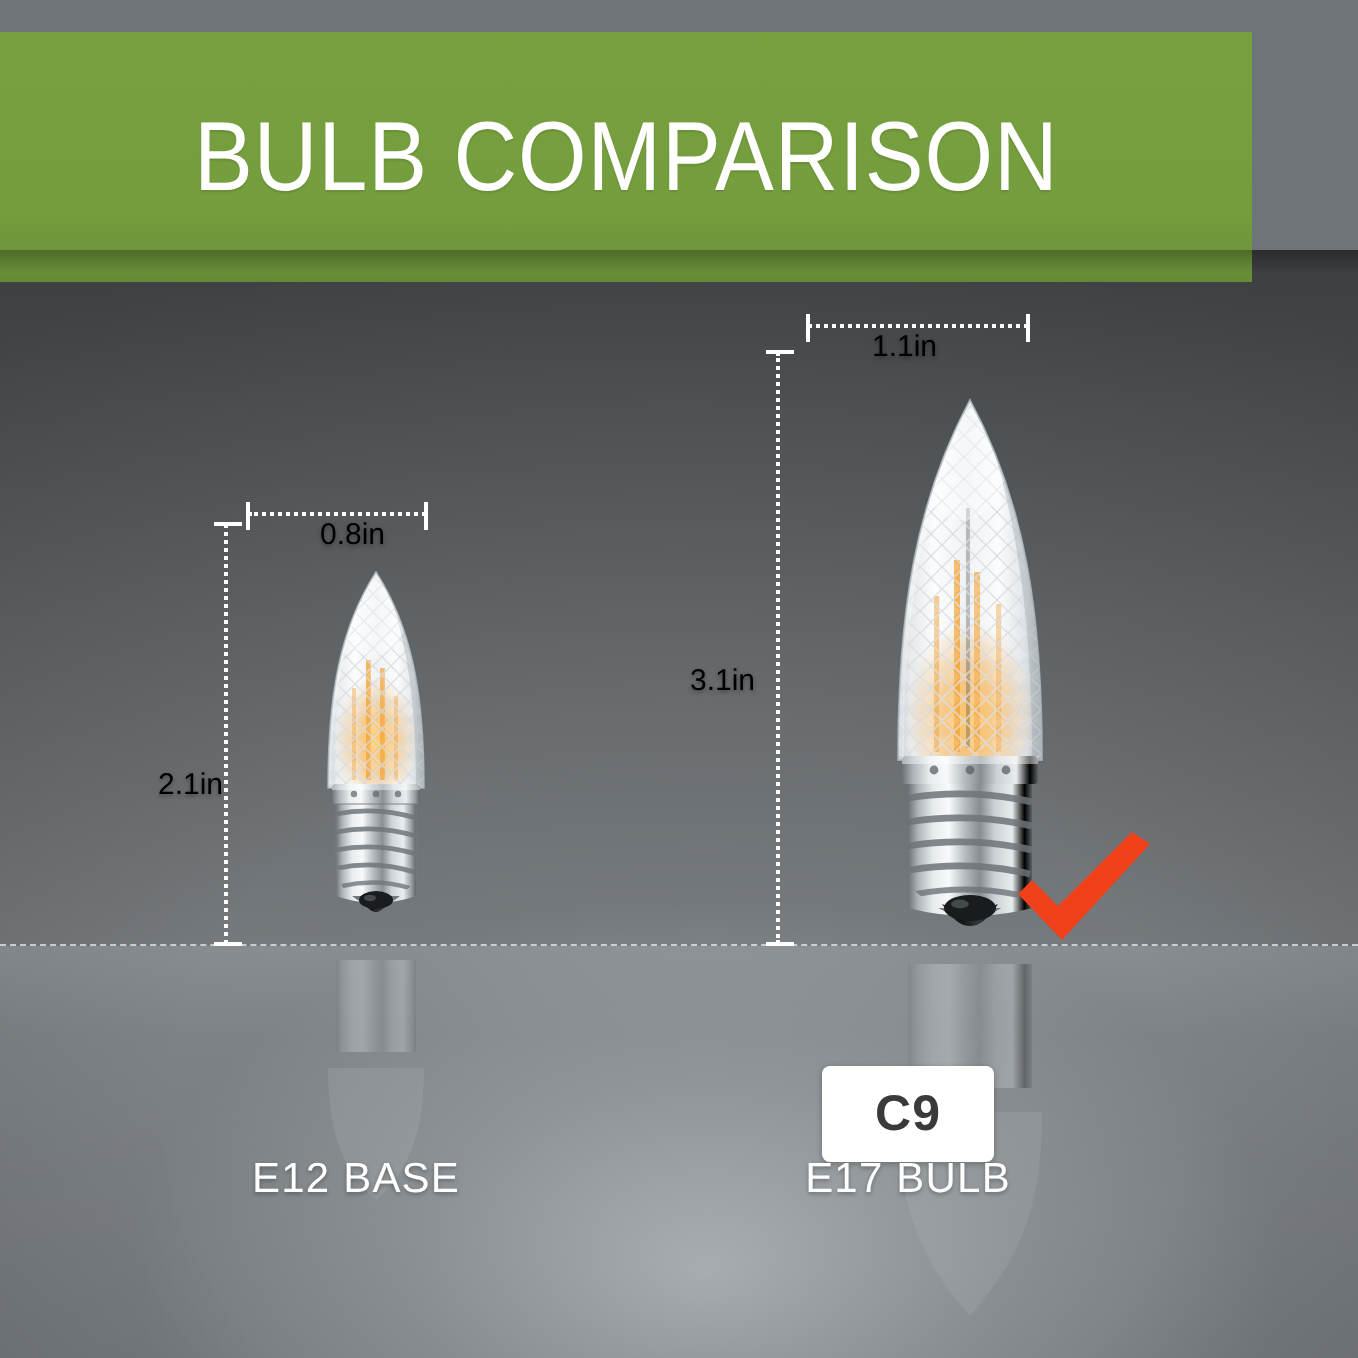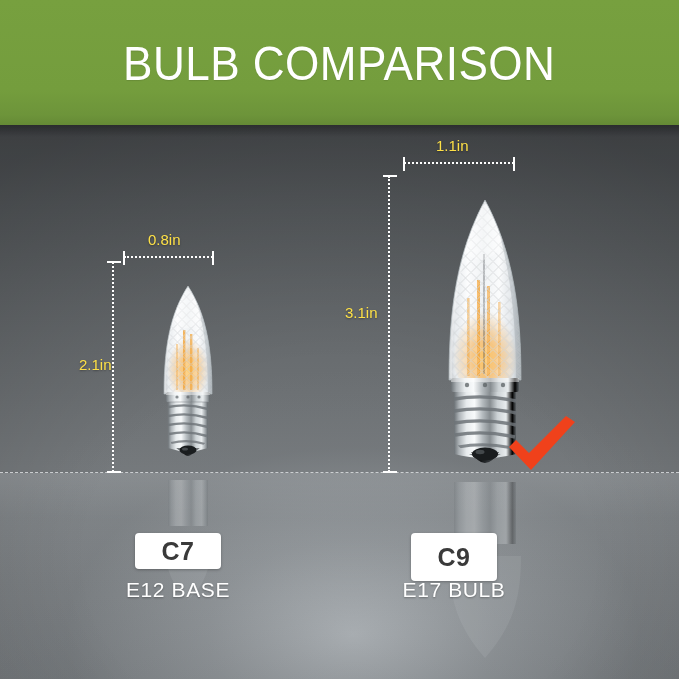--- a/index.html
+++ b/index.html
@@ -57,22 +57,22 @@
         rgba(205,210,214,0.22) 0%,
         rgba(180,186,190,0.10) 22%,
         rgba(140,146,150,0.02) 55%,
         rgba(90,94,98,0.10) 100%);
     pointer-events: none;
   }
 
   
   .header {
     position: absolute;
-    left: 0; top: 0;
-    width: 679px; height: 125px;
+    left: 0; top: 16px;
+    width: 626px; height: 125px;
     background: linear-gradient(180deg, #77a03f 0%, #749d3d 72%, #6d943a 92%, #658a35 100%);
     display: flex;
     align-items: center;
     justify-content: center;
   }
   .header-title {
     color: #ffffff;
     font-size: 49px;
     letter-spacing: 0.5px;
     font-weight: 400;
@@ -125,25 +125,26 @@
     left: -7px;
     width: 14px;
     height: 2px;
     background: #ffffff;
   }
   .dim-v::before { top: -1px; }
   .dim-v::after  { bottom: -1px; }
 
   .dim-label {
     position: absolute;
-    color: #fde047;
+    color: #000000;
     font-size: 15px;
     font-weight: 400;
     white-space: nowrap;
     text-shadow: 0 1px 2px rgba(0,0,0,0.35);
+    margin-top: 28px;
   }
 
   
   .bulb { position: absolute; }
   .bulb svg { display: block; overflow: visible; }
 
   
   .checkmark {
     position: absolute;
     left: 506px; top: 414px;
@@ -289,21 +290,21 @@
       <ellipse cx="57" cy="197" rx="3" ry="1.6" fill="#70767a" opacity="0.5"></ellipse>
 
       <g opacity="0.26" transform="translate(0,424) scale(1,-1)">
         <rect x="40" y="150" width="40" height="46" fill="url(#c7metal)"></rect>
         <path d="M36,142 C36,112 42,92 60,76 C78,92 84,112 84,142 Z" fill="#d8dde0" opacity="0.45"></path>
       </g>
     </svg>
   </div>
 
   <div class="dim-h" style="left:124px; top:256px; width:89px;"></div>
-  <div class="dim-label" style="left:148px; top:231px;">0.8in</div>
+  <div class="dim-label" style="left:160px; top:231px;">0.8in</div>
 
   <div class="dim-v" style="left:112px; top:262px; height:210px;"></div>
   <div class="dim-label" style="left:79px; top:356px;">2.1in</div>
 
   <div class="bulb" style="left:405px; top:168px;">
     <svg width="160" height="312" viewBox="0 0 160 312">
       <defs>
         <linearGradient id="c9glass" x1="0" y1="0" x2="1" y2="0">
           <stop offset="0%" stop-color="#c5cace"></stop>
           <stop offset="9%" stop-color="#e5e9ec"></stop>
@@ -403,23 +404,20 @@
 
   <div class="dim-v" style="left:388px; top:176px; height:296px;"></div>
   <div class="dim-label" style="left:345px; top:304px;">3.1in</div>
 
   <div class="checkmark">
     <svg width="72" height="62" viewBox="0 0 72 62">
       <path d="M3,33 L10,26 L23,39 L60,2 L69,8 L25,56 Z" fill="#f0411b"></path>
     </svg>
   </div>
 
-  <div class="name-chip" style="left:135px; top:533px; width:86px; height:36px;">
-    <span>C7</span>
-  </div>
   <div class="base-label" style="left:108px; top:578px; width:140px;">E12 BASE</div>
 
   <div class="name-chip" style="left:411px; top:533px; width:86px; height:48px;">
     <span>C9</span>
   </div>
   <div class="base-label" style="left:384px; top:578px; width:140px;">E17 BULB</div>
 
 </div>
 
 </body></html>

